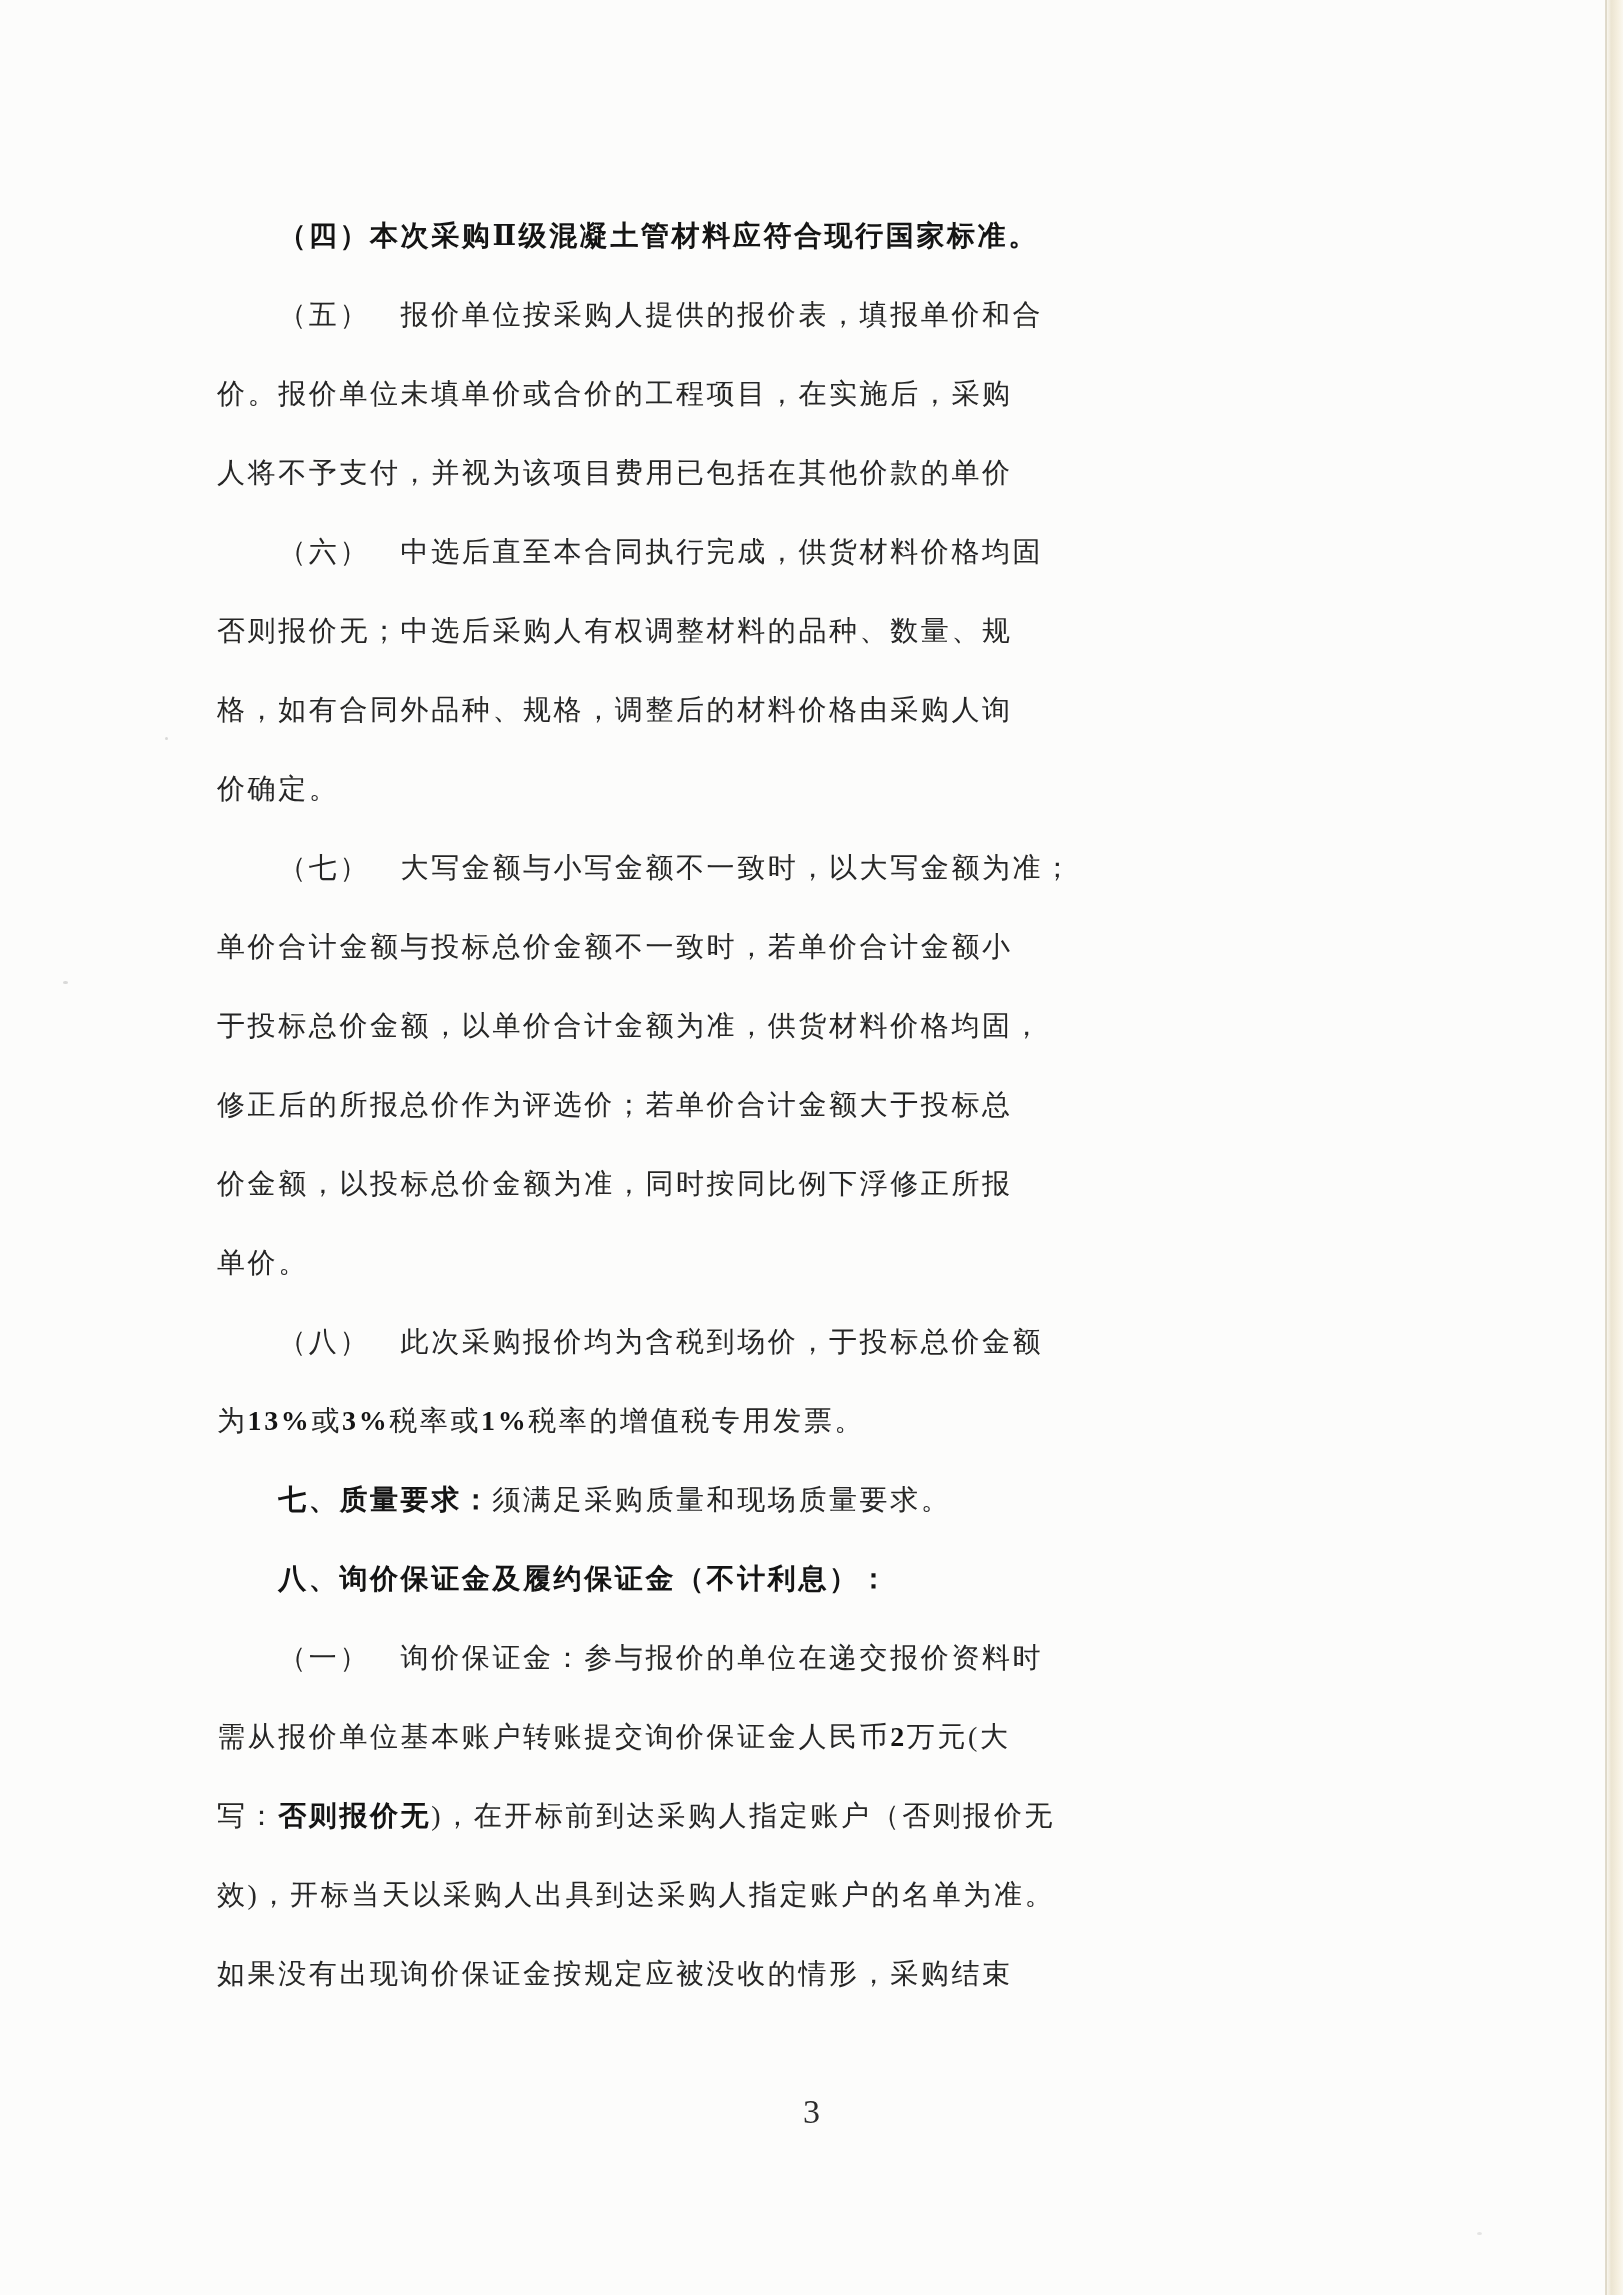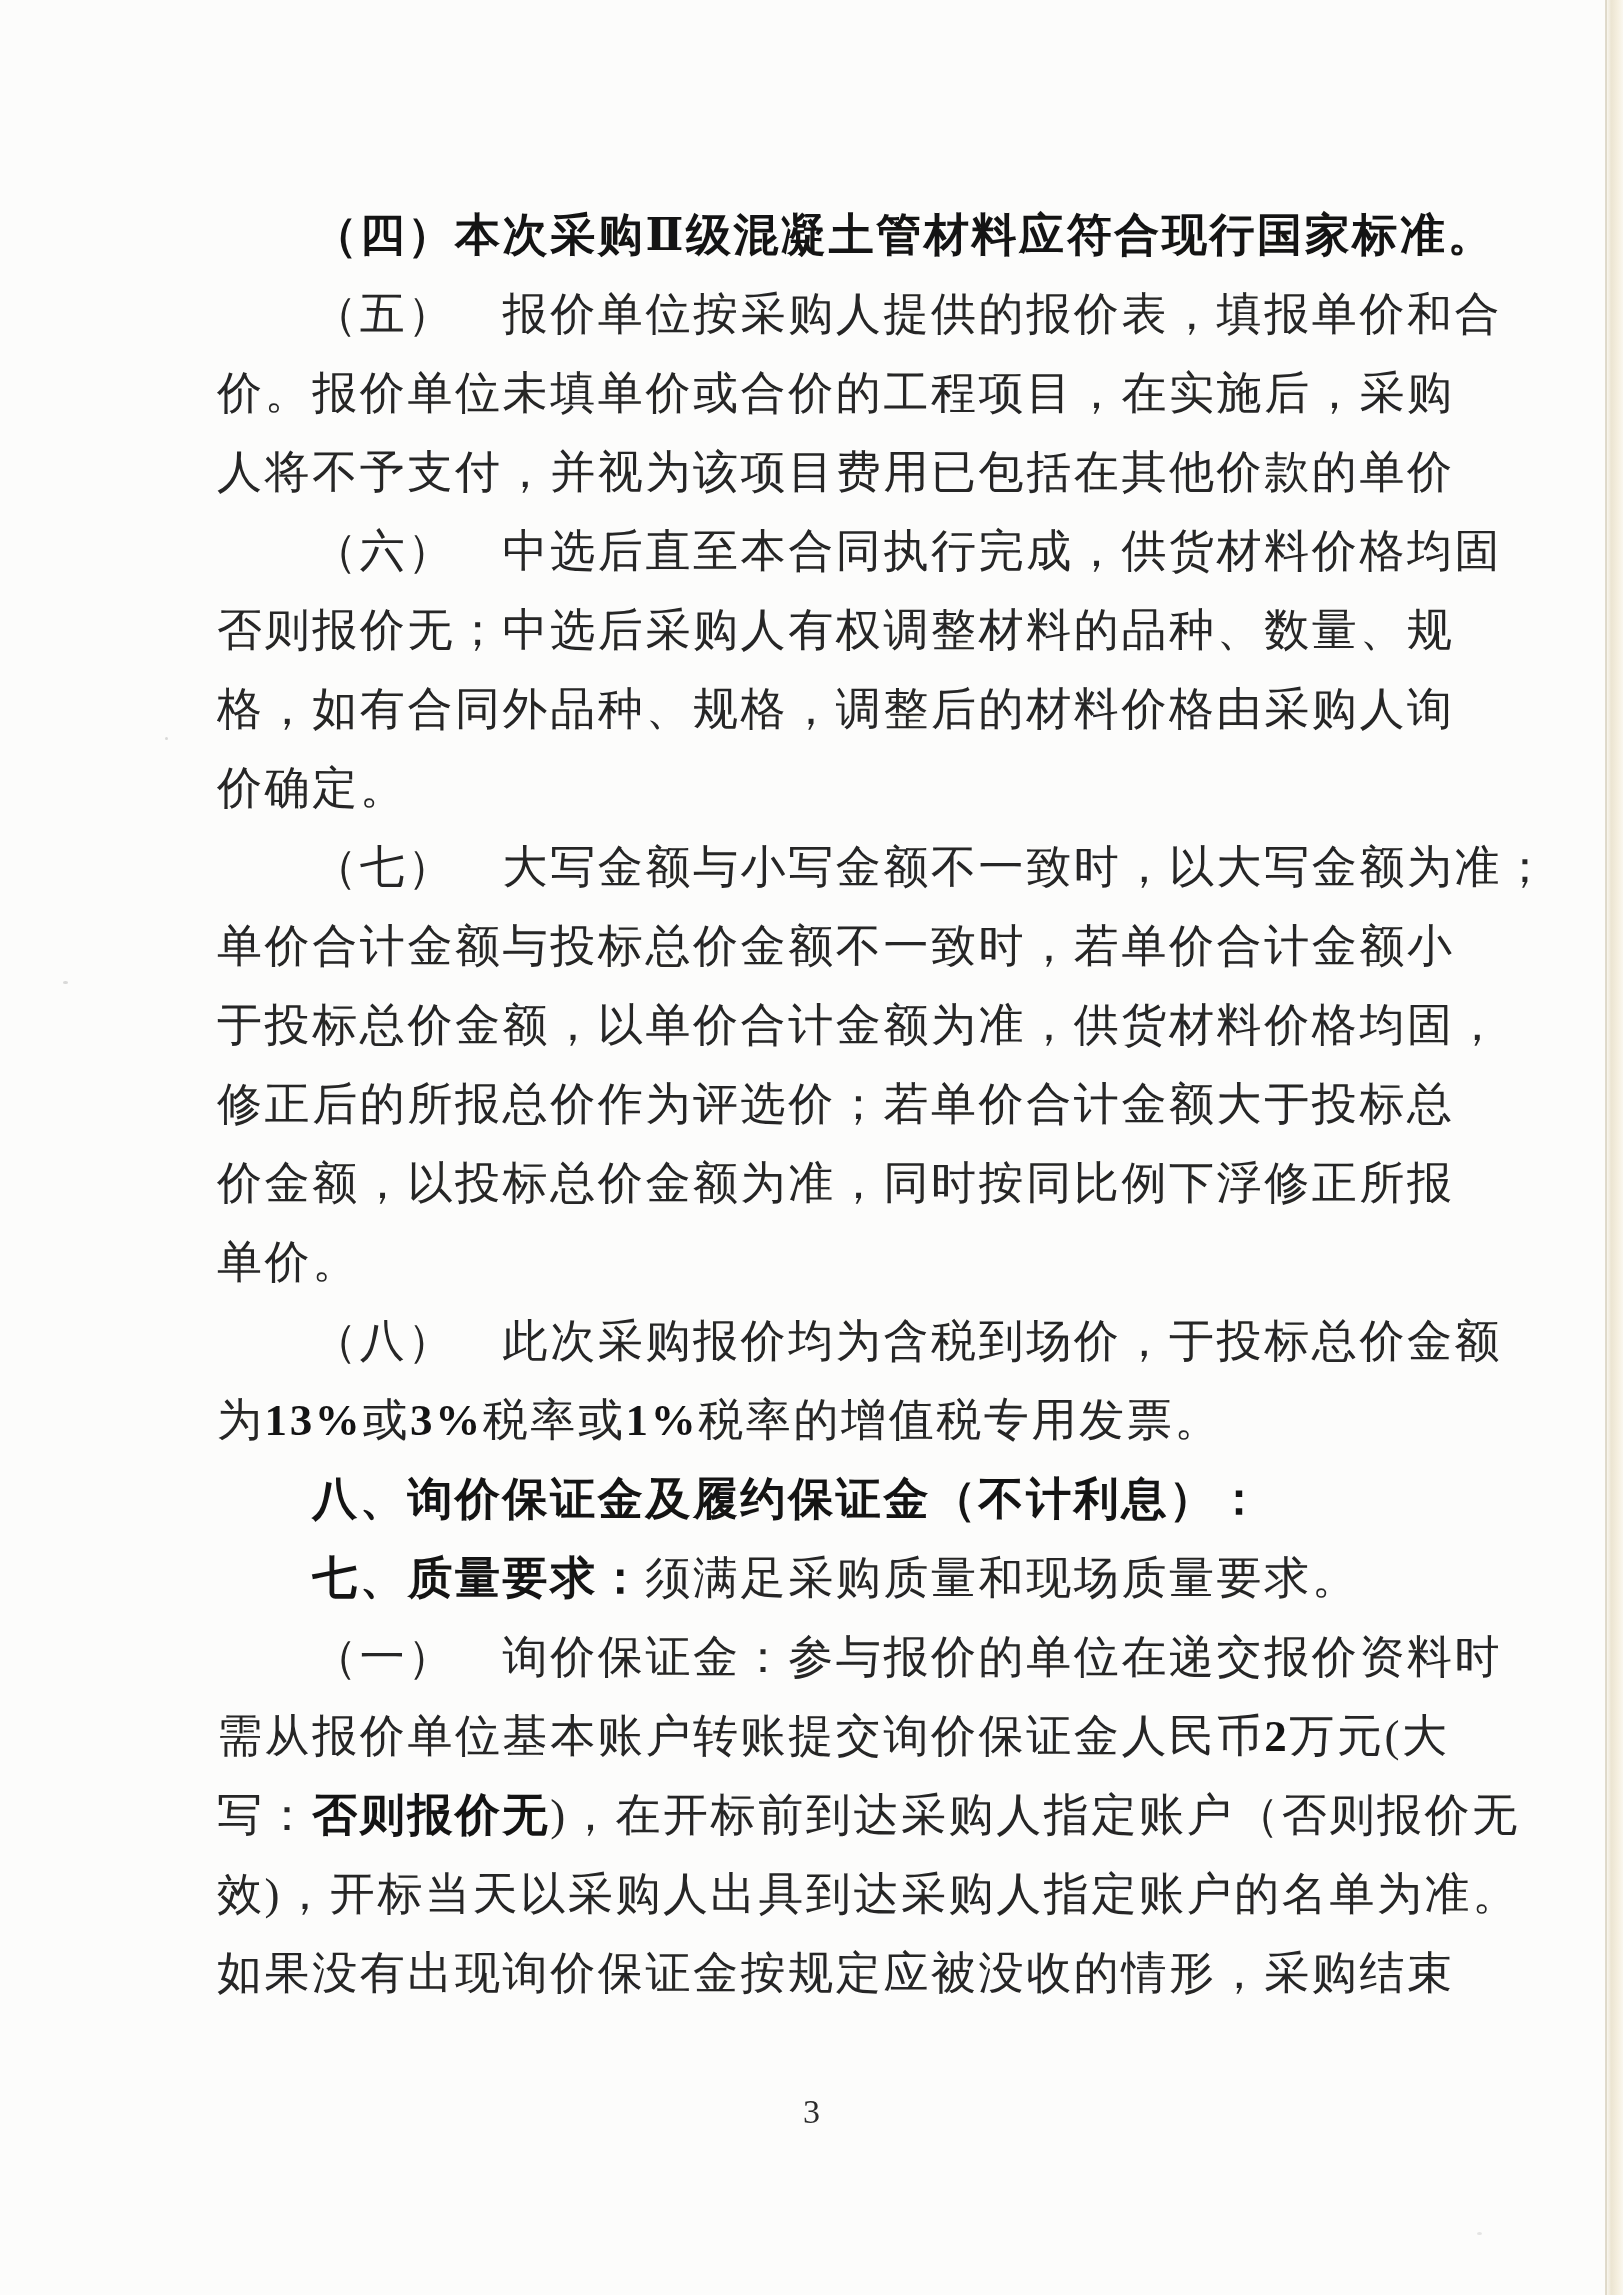--- a/index.html
+++ b/index.html
@@ -18,21 +18,21 @@
   }
   .text-block {
     position: absolute;
     left: 217px;
     top: 196px;
     width: 1217px;
   }
   .line {
     height: 79px;
     line-height: 79px;
-    font-size: 45px;
+    font-size: 28px;
     letter-spacing: 2.6px;
     white-space: nowrap;
     font-weight: 400;
   }
   .line .b {
     font-weight: 700;
     color: #141414;
   }
   .page-number {
     position: absolute;
@@ -85,22 +85,22 @@
     <div class="line"><span>格，如有合同外品种、规格，调整后的材料价格由采购人询</span></div>
     <div class="line"><span>价确定。</span></div>
     <div class="line"><span>　　（七）　大写金额与小写金额不一致时，以大写金额为准；</span></div>
     <div class="line"><span>单价合计金额与投标总价金额不一致时，若单价合计金额小</span></div>
     <div class="line"><span>于投标总价金额，以单价合计金额为准，供货材料价格均固，</span></div>
     <div class="line"><span>修正后的所报总价作为评选价；若单价合计金额大于投标总</span></div>
     <div class="line"><span>价金额，以投标总价金额为准，同时按同比例下浮修正所报</span></div>
     <div class="line"><span>单价。</span></div>
     <div class="line"><span>　　（八）　此次采购报价均为含税到场价，于投标总价金额</span></div>
     <div class="line"><span>为</span><span class="b">13%</span><span>或</span><span class="b">3%</span><span>税率或</span><span class="b">1%</span><span>税率的增值税专用发票。</span></div>
+    <div class="line"><span class="b">　　七、质量要求：</span><span>须满足采购质量和现场质量要求。</span></div>
     <div class="line"><span class="b">　　八、询价保证金及履约保证金（不计利息）：</span></div>
-    <div class="line"><span class="b">　　七、质量要求：</span><span>须满足采购质量和现场质量要求。</span></div>
     <div class="line"><span>　　（一）　询价保证金：参与报价的单位在递交报价资料时</span></div>
     <div class="line"><span>需从报价单位基本账户转账提交询价保证金人民币</span><span class="b">2</span><span>万元(大</span></div>
     <div class="line"><span>写：</span><span class="b">否则报价无</span><span>)，在开标前到达采购人指定账户（否则报价无</span></div>
     <div class="line"><span>效)，开标当天以采购人出具到达采购人指定账户的名单为准。</span></div>
     <div class="line"><span>如果没有出现询价保证金按规定应被没收的情形，采购结束</span></div>
   </div>
 
   <div class="page-number">3</div>
 
   <div class="scan-edge"></div>

